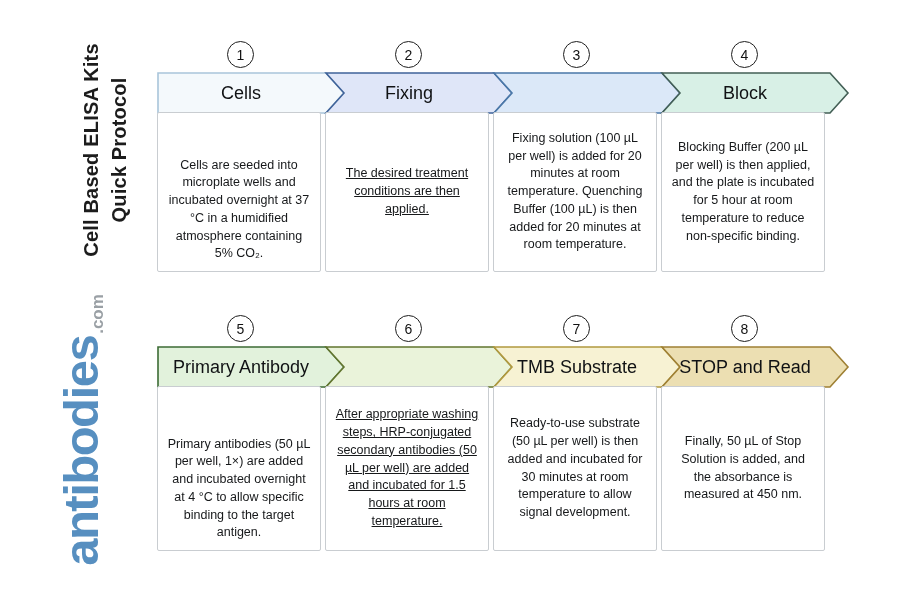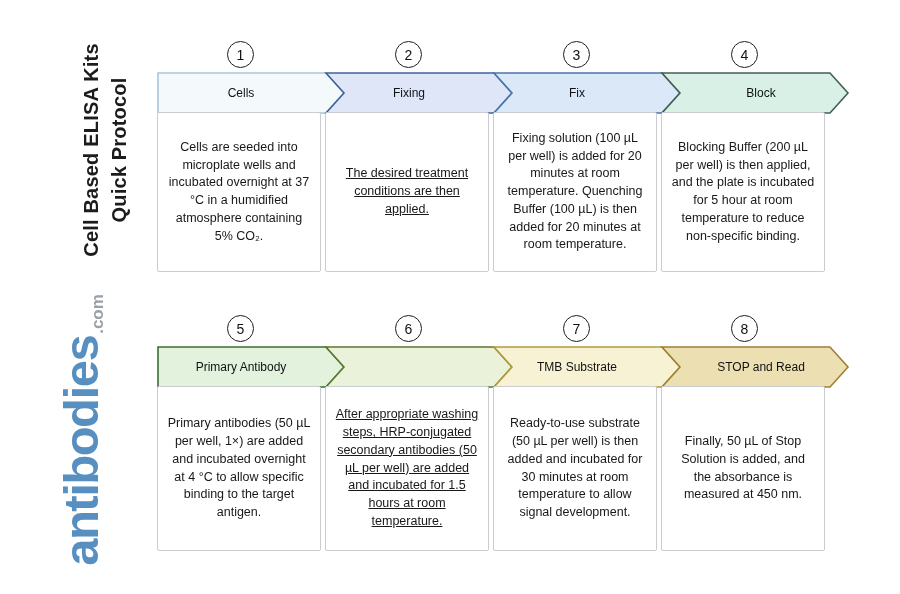--- a/index.html
+++ b/index.html
@@ -27,34 +27,34 @@
   .row-2{top:315px;}
   .circle{
     position:absolute;top:0;width:27px;height:27px;border:1.8px solid #1e1e1e;border-radius:50%;
     background:#fff;display:flex;align-items:center;justify-content:center;
     font-size:14px;color:#111;box-sizing:border-box;
   }
   .band{position:absolute;left:0;top:31px;width:692px;height:42px;}
   .band svg{position:absolute;left:0;top:0;overflow:visible;}
   .band-label{
     position:absolute;top:1px;width:168px;height:44px;line-height:40px;
-    text-align:center;font-size:12px;color:#101214;
+    text-align:center;font-size:18px;color:#101214;
   }
   .boxes{position:absolute;left:0;top:71px;width:692px;}
   .desc-box{
     position:absolute;top:0;width:164px;border:1.5px solid #c9cdd1;border-radius:2px;
     background:#fff;box-sizing:border-box;
     display:flex;align-items:center;justify-content:center;padding:8px 9px;
   }
   .row-1 .desc-box{height:160px;}
   .row-2 .desc-box{height:165px;}
   .desc-box p{margin:0;font-size:12.5px;line-height:1.42;text-align:center;color:#16181a;}
   .c0{left:70px;} .c1{left:238px;} .c2{left:406px;} .c3{left:574px;}
-  .l0{left:0;}   .l1{left:168px;} .l2{left:336px;} .l3{left:520px;}
-  .b0{left:0px;} .b1{left:168px;text-decoration:underline;} .b2{left:336px;} .b3{left:504px;}
+  .l0{left:0;}   .l1{left:168px;} .l2{left:336px;} .l3{left:504px;}
+  .b0{left:0px;align-items:flex-end;} .b1{left:168px;text-decoration:underline;} .b2{left:336px;} .b3{left:504px;}
 </style>
 </head>
 <body>
 
 <div class="canvas">
 
   <div class="rot side-title">
     <div>Cell Based ELISA Kits</div>
     <div>Quick Protocol</div>
   </div>
@@ -82,21 +82,20 @@
 
       <div class="band">
         <svg width="692" height="42" viewBox="-1 -1 692 42">
           <polygon points="0,0 168,0 186,20 168,40 0,40" stroke-width="1.6" fill="#f4f9fc" stroke="#a9c5da"></polygon>
           <polygon points="168,0 336,0 354,20 336,40 168,40 186,20" stroke-width="1.6" fill="#dfe6f8" stroke="#3f6399"></polygon>
           <polygon points="336,0 504,0 522,20 504,40 336,40 354,20" stroke-width="1.6" fill="#dbe8f8" stroke="#4a77a8"></polygon>
           <polygon points="504,0 672,0 690,20 672,40 504,40 522,20" stroke-width="1.6" fill="#d8f0e6" stroke="#435f55"></polygon>
         </svg>
         <span class="band-label l0">Cells</span>
         <span class="band-label l1">Fixing</span>
-        <span class="band-label l2">Fix</span>
         <span class="band-label l3">Block</span>
       </div>
 
       <div class="boxes">
         <div class="desc-box b0">
             <p>Cells are seeded into microplate wells and incubated overnight at 37 °C in a humidified atmosphere containing 5% CO₂.</p>
           </div>
         <div class="desc-box b1">
             <p>The desired treatment conditions are then applied.</p>
           </div>

